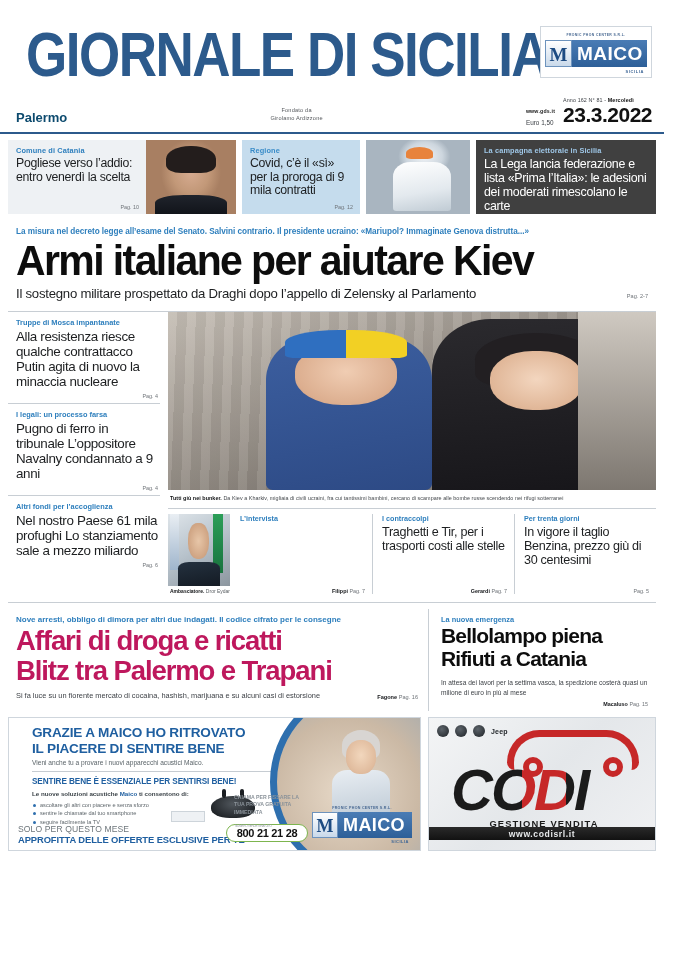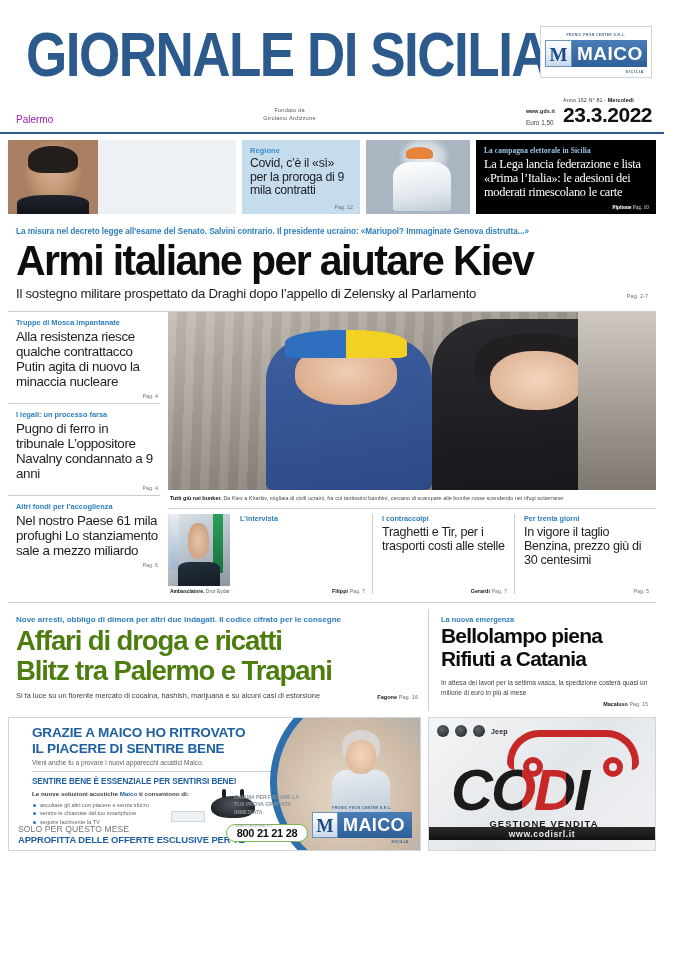--- a/index.html
+++ b/index.html
@@ -62,42 +62,42 @@
   }
 
   
   .subbar {
     display: flex; align-items: flex-end;
     padding: 4px 12px 6px 16px;
     border-bottom: 2px solid #2c5a8c;
     height: 42px;
   }
   .city {
-    font-size: 10px; font-weight: normal; color: #a21caf; flex: 0 0 auto;
+    font-size: 13px; font-weight: bold; color: #0c4a6e; flex: 0 0 auto;
     padding-bottom: 1px;
   }
   .founded {
     flex: 1; text-align: center; font-size: 5.6px; color: #55585c;
     line-height: 8px; padding-bottom: 4px; letter-spacing: .2px;
   }
   .issue-block { flex: 0 0 auto; text-align: right; display: flex; align-items: flex-end; gap: 8px; }
   .issue-left { text-align: left; }
   .issue-site { font-size: 5.2px; font-weight: bold; color: #1a1a1a; letter-spacing: .2px; }
   .issue-price { font-size: 6.4px; color: #3b3f44; margin-top: 5px; }
   .issue-right { text-align: left; }
   .issue-meta { font-size: 5.4px; color: #3b3f44; letter-spacing: .1px; }
   .issue-meta b { color: #111; }
   .issue-date { font-size: 21px; font-weight: bold; color: #111; line-height: 22px; margin-top: 1px; letter-spacing: -.5px; }
 
   
   .teasers { display: flex; gap: 6px; padding: 6px 8px 6px 8px; height: 86px; }
   .teaser { display: flex; overflow: hidden; }
   .t1 { flex: 0 0 228px; background: #eef1f4; }
   .t2 { flex: 0 0 118px; background: #c5dced; }
-  .t3 { flex: 1; background: #000000; font-family: Liberation Serif, serif; }
+  .t3 { flex: 1; background: #404040; }
   .t-txt { padding: 6px 7px 4px 8px; display: flex; flex-direction: column; flex: 1; min-width: 0; }
   .t-kicker { font-size: 7.4px; font-weight: bold; color: #3a8cc8; letter-spacing: .1px; margin-bottom: 2px; }
   .t1 .t-kicker { color: #2e7fbd; }
   .t3 .t-kicker { color: #9ec6e6; }
   .t-head { font-size: 12.3px; line-height: 13.6px; color: #1d1f21; font-weight: normal; letter-spacing: -.3px; }
   .t3 .t-head { color: #ffffff; font-size: 12.4px; line-height: 14px; }
   .t-ref { margin-top: auto; font-size: 5.4px; color: #6e7378; text-align: right; }
   .t3 .t-ref { color: #cfe0f0; }
   .t-ref b { color: #2b2d30; }
   .t3 .t-ref b { color: #ffffff; }
@@ -242,21 +242,21 @@
   .sc-kicker { font-size: 7.2px; font-weight: bold; color: #2e7fbd; margin-bottom: 2px; }
   .sc-head { font-size: 12.6px; line-height: 14px; color: #1d1f21; letter-spacing: -.3px; }
   .sc-ref { margin-top: auto; font-size: 5.4px; color: #6e7378; text-align: right; }
   .sc-ref b { color: #16181b; }
 
   
   .lower { display: flex; padding: 6px 8px 0 8px; }
   .low-left { flex: 1; padding: 6px 10px 4px 8px; }
   .low-kicker { font-size: 8px; font-weight: bold; color: #2e7fbd; margin-bottom: 2px; }
   .low-head {
-    font-size: 27.5px; line-height: 30px; font-weight: bold; color: #4d7c0f;
+    font-size: 27.5px; line-height: 30px; font-weight: bold; color: #be185d;
     letter-spacing: -1.1px; margin-bottom: 5px;
   }
   .low-sub-row { display: flex; align-items: flex-end; gap: 6px; }
   .low-sub { font-size: 7.4px; color: #3b3f44; flex: 1; }
   .low-ref { font-size: 5.6px; color: #6e7378; white-space: nowrap; }
   .low-ref b { color: #16181b; }
 
   .low-right {
     flex: 0 0 228px; border-left: 1px solid #c8ced4; padding: 6px 8px 4px 12px;
   }
@@ -446,20 +446,25 @@
       </div>
       <div class="issue-right">
         <div class="issue-meta"><span>Anno 162 N° 81 - </span><b>Mercoledì</b></div>
         <div class="issue-date">23.3.2022</div>
       </div>
     </div>
   </div>
 
   <div class="teasers">
     <div class="teaser t1">
+      <div class="t-txt">
+        <div class="t-kicker">Comune di Catania</div>
+        <div class="t-head">Pogliese verso l’addio: entro venerdì la scelta</div>
+        <div class="t-ref">Pag. 10</div>
+      </div>
       <div class="t-photo p1"></div>
     </div>
 
     <div class="teaser t2">
       <div class="t-txt">
         <div class="t-kicker">Regione</div>
         <div class="t-head">Covid, c’è il «sì» per la proroga di 9 mila contratti</div>
         <div class="t-ref">Pag. 12</div>
       </div>
     </div>

